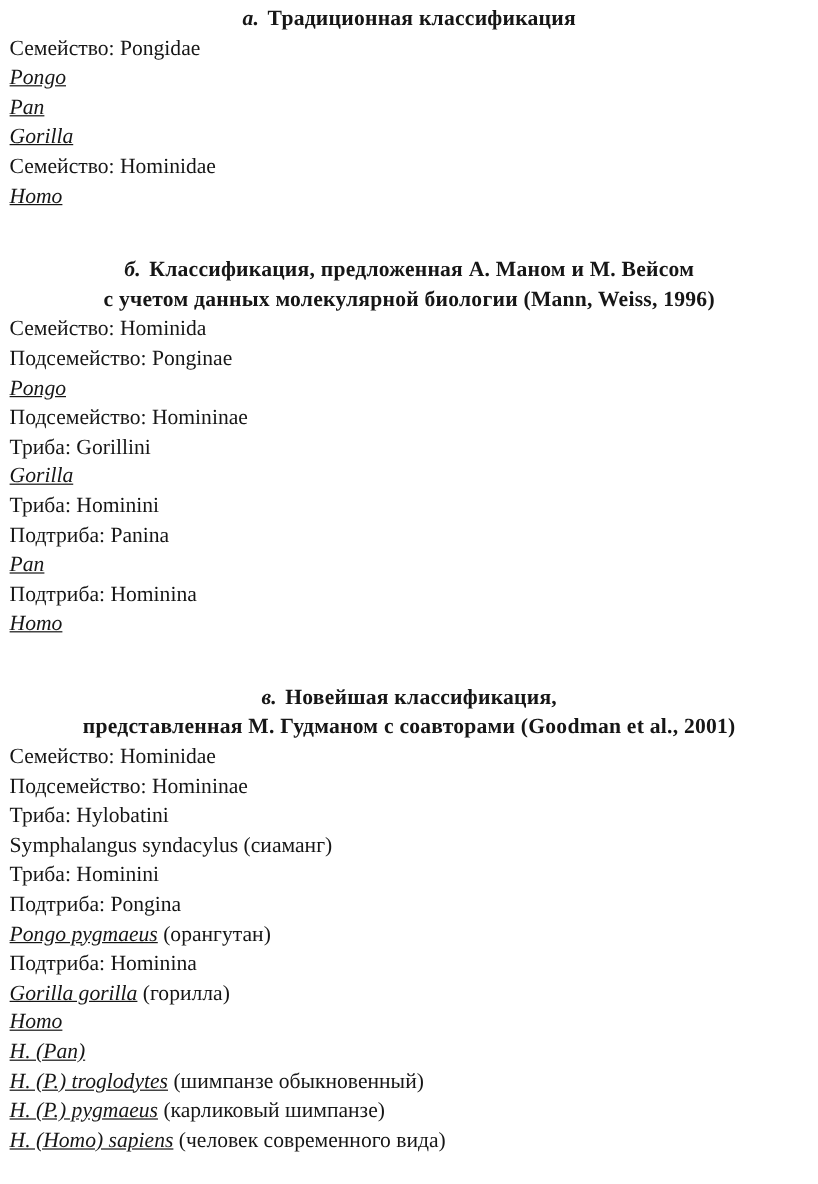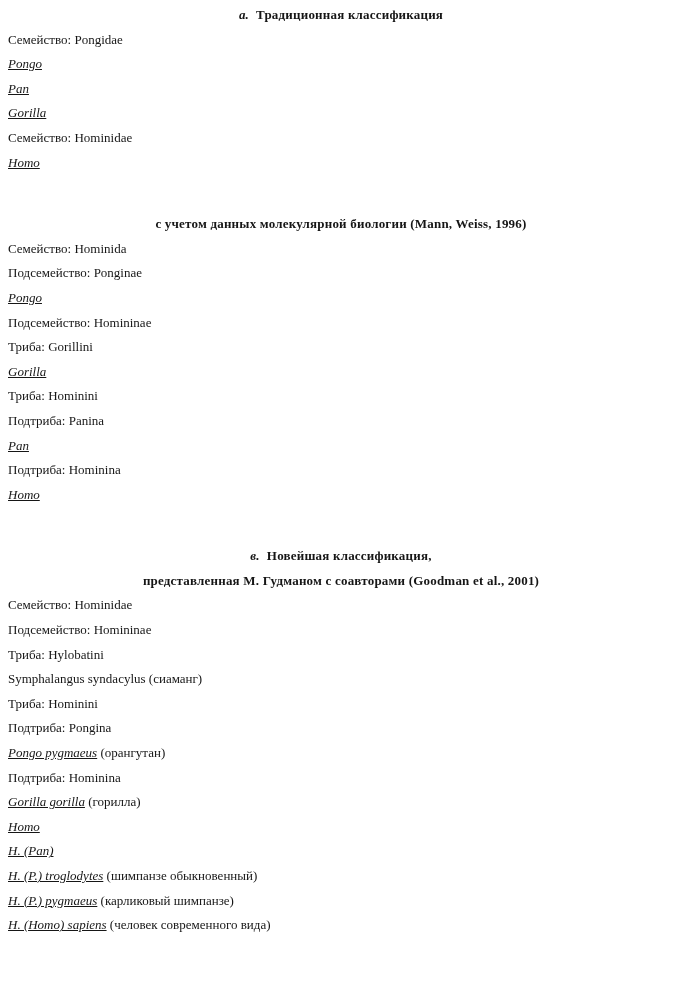--- a/index.html
+++ b/index.html
@@ -14,21 +14,21 @@
     font-family: "Liberation Serif", "DejaVu Serif", serif;
     overflow: hidden;
   }
   .page {
     padding: 3px 8px 0 8px;
     box-sizing: border-box;
     width: 682px;
   }
   p {
     margin: 0;
-    font-size: 13px;
+    font-size: 18px;
     line-height: 24.6px;
   }
   .title {
     text-align: center;
     font-weight: bold;
     letter-spacing: 0.2px;
   }
   .lbl {
     font-style: italic;
     margin-right: 7px;
@@ -49,20 +49,21 @@
     <p class="title"><em class="lbl">а.</em><span>Традиционная классификация</span></p>
     <p class="line"><em class="em"></em><span>Семейство: Pongidae</span></p>
     <p class="line"><em class="em">Pongo</em><span></span></p>
     <p class="line"><em class="em">Pan</em><span></span></p>
     <p class="line"><em class="em">Gorilla</em><span></span></p>
     <p class="line"><em class="em"></em><span>Семейство: Hominidae</span></p>
     <p class="line"><em class="em">Homo</em><span></span></p>
   </div>
 
   <div class="section">
+    <p class="title"><em class="lbl">б.</em><span>Классификация, предложенная А. Маном и М. Вейсом</span></p>
     <p class="title"><span>с учетом данных молекулярной биологии (Mann, Weiss, 1996)</span></p>
     <p class="line"><em class="em"></em><span>Семейство: Hominida</span></p>
     <p class="line"><em class="em"></em><span>Подсемейство: Ponginae</span></p>
     <p class="line"><em class="em">Pongo</em><span></span></p>
     <p class="line"><em class="em"></em><span>Подсемейство: Homininae</span></p>
     <p class="line"><em class="em"></em><span>Триба: Gorillini</span></p>
     <p class="line"><em class="em">Gorilla</em><span></span></p>
     <p class="line"><em class="em"></em><span>Триба: Hominini</span></p>
     <p class="line"><em class="em"></em><span>Подтриба: Panina</span></p>
     <p class="line"><em class="em">Pan</em><span></span></p>

